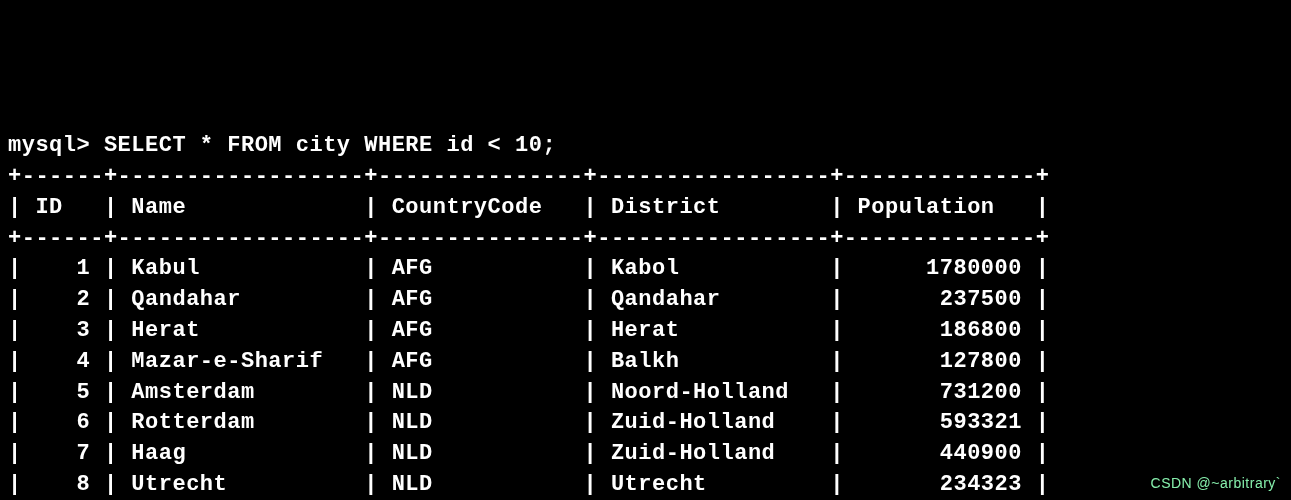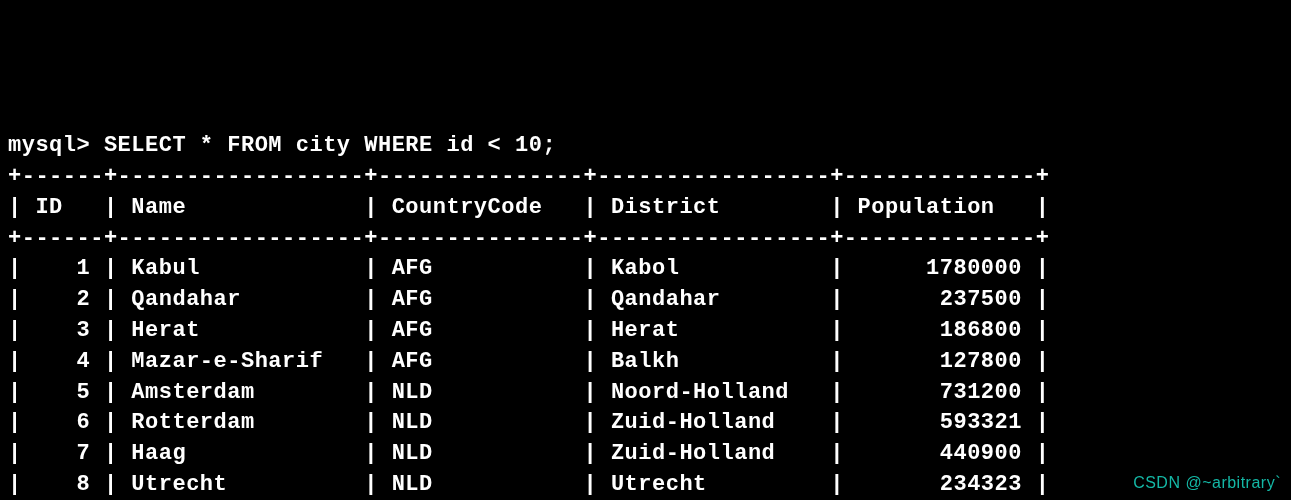--- a/index.html
+++ b/index.html
@@ -22,23 +22,23 @@
       overflow: hidden;
       position: relative;
     }
     .terminal-output {
       white-space: pre;
     }
     .watermark {
       position: absolute;
       bottom: 6px;
       right: 10px;
-      font-size: 16px;
+      font-size: 14px;
       font-weight: normal;
-      color: #14b8a6;
+      color: #86efac;
       font-family: Arial, sans-serif;
       white-space: nowrap;
     }
   </style>
 </head>
 <body>
 
 
 
 <div class="terminal-output"><span>mysql&gt; </span><span>SELECT * FROM city WHERE id &lt; 10;</span>

